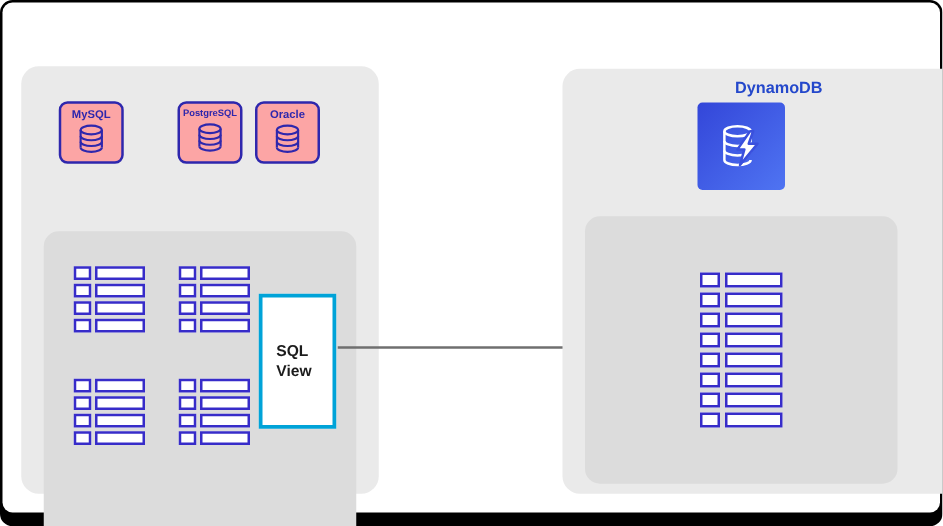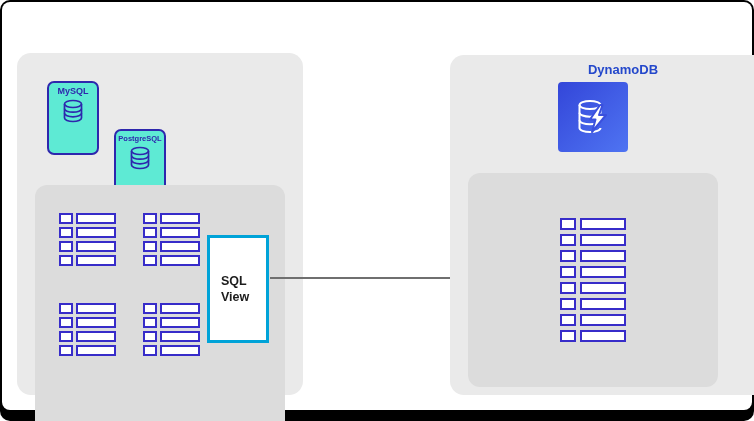--- a/index.html
+++ b/index.html
@@ -44,30 +44,30 @@
     border-radius: 12px;
   }
   .left  .inner-panel { left: 18px; top: 132px; width: 250px; height: 266px; }
   .right .inner-panel { left: 18px; top: 118px; width: 250px; height: 214px;
                         display: flex; align-items: center; justify-content: center; }
 
   
   .engine-card {
     position: absolute;
     top: 28px;
-    width: 52px; height: 74px;
-    background: #5eead4;
+    width: 52px; height: 50px;
+    background: #fca5a5;
     border: 2px solid var(--indigo, #2e27ad);
     border-radius: 7px;
     display: flex; flex-direction: column; align-items: center;
     padding-top: 3px;
     color: var(--indigo, #2e27ad);
   }
   .engine-card.c1 { left: 30px; }
-  .engine-card.c2 { left: 97px; margin-top: 48px; }
+  .engine-card.c2 { left: 125px; }
   .engine-card.c3 { left: 187px; }
   .engine-label { font-size: 9px; font-weight: 700; color: var(--indigo, #2e27ad); white-space: nowrap; }
   .engine-card.c2 .engine-label { font-size: 7.5px; }
   .engine-card svg { margin-top: 3px; }
 
   
   .tbl { position: absolute; display: flex; flex-direction: column; gap: 3px; }
   .tbl-row { display: flex; gap: 3px; }
   .tbl .cell { background: #ffffff; border: 2px solid var(--table-accent, #3a2fd0); }
   .tbl .key { width: 14px; height: 11px; }
@@ -143,20 +143,30 @@
       <span class="engine-label">PostgreSQL</span>
       <svg width="26" height="25" viewBox="0 0 26 25" fill="none" stroke="currentColor" stroke-width="1.7">
         <ellipse cx="13" cy="5" rx="8.5" ry="3.5"></ellipse>
         <path d="M4.5 5 V19 M21.5 5 V19"></path>
         <path d="M4.5 19 a8.5 3.5 0 0 0 17 0"></path>
         <path d="M4.5 9.7 a8.5 3.5 0 0 0 17 0"></path>
         <path d="M4.5 14.3 a8.5 3.5 0 0 0 17 0"></path>
       </svg>
     </div>
 
+    <div class="engine-card c3">
+      <span class="engine-label">Oracle</span>
+      <svg width="26" height="25" viewBox="0 0 26 25" fill="none" stroke="currentColor" stroke-width="1.7">
+        <ellipse cx="13" cy="5" rx="8.5" ry="3.5"></ellipse>
+        <path d="M4.5 5 V19 M21.5 5 V19"></path>
+        <path d="M4.5 19 a8.5 3.5 0 0 0 17 0"></path>
+        <path d="M4.5 9.7 a8.5 3.5 0 0 0 17 0"></path>
+        <path d="M4.5 14.3 a8.5 3.5 0 0 0 17 0"></path>
+      </svg>
+    </div>
 
     <div class="inner-panel">
       <div class="tbl t1">
           <div class="tbl-row">
             <span class="cell key"></span>
             <span class="cell val"></span>
           </div>
           <div class="tbl-row">
             <span class="cell key"></span>
             <span class="cell val"></span>

